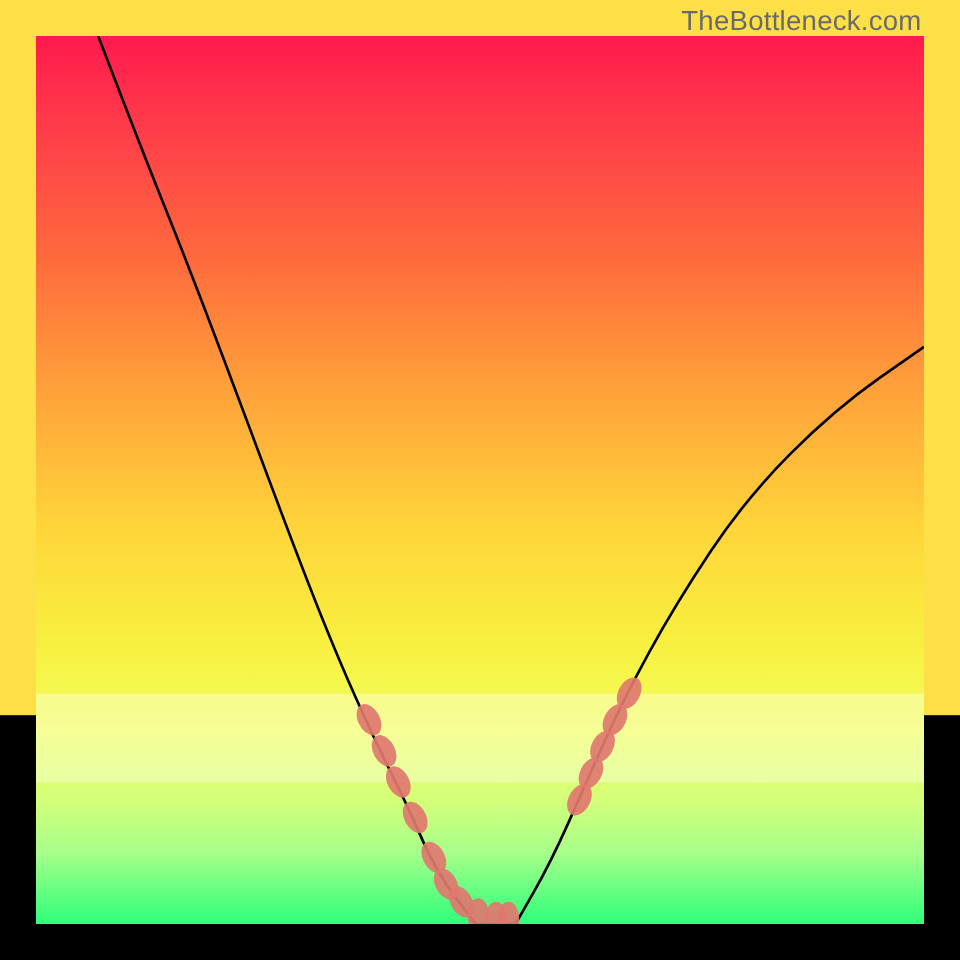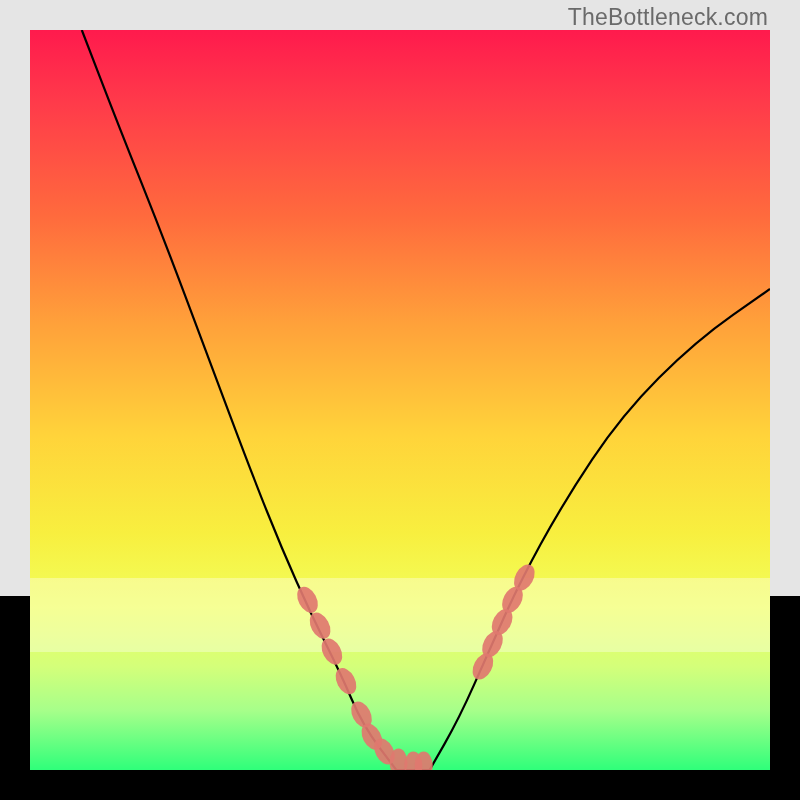--- a/index.html
+++ b/index.html
@@ -9,21 +9,21 @@
     height: 800px;
     background: #000;
     overflow: hidden;
   }
   .frame {
     position: absolute;
     top: 0;
     left: 0;
     width: 800px;
     height: 596px;
-    background: #e5e5e5;
+    background: #fde047;
   }
   .plot-area {
     position: absolute;
     top: 30px;
     left: 30px;
     width: 740px;
     height: 740px;
     background: linear-gradient(to bottom,
       #ff1a4d 0%,
       #ff3b4a 10%,

